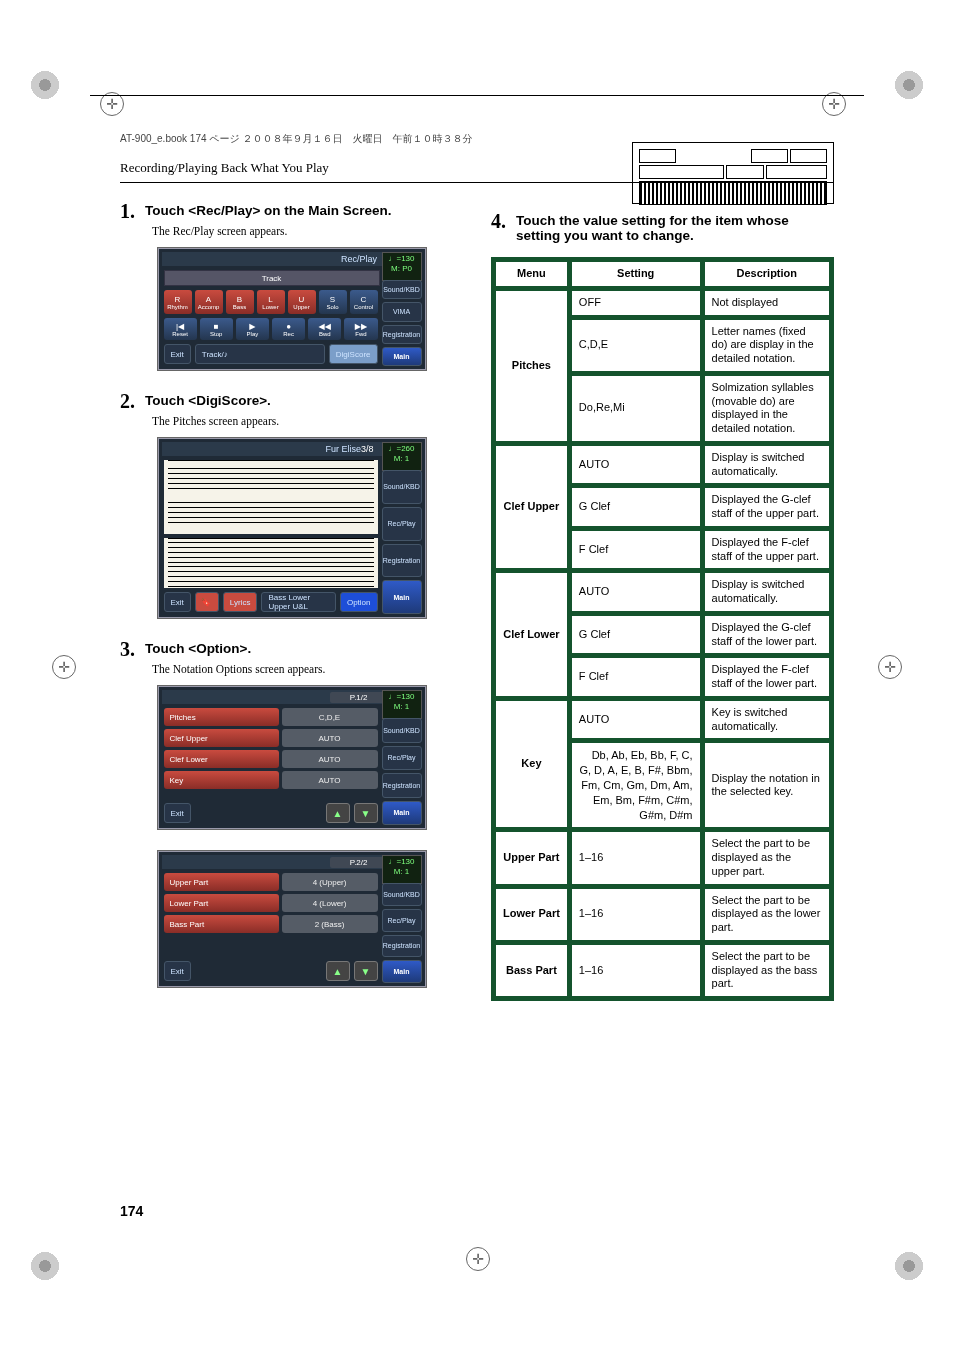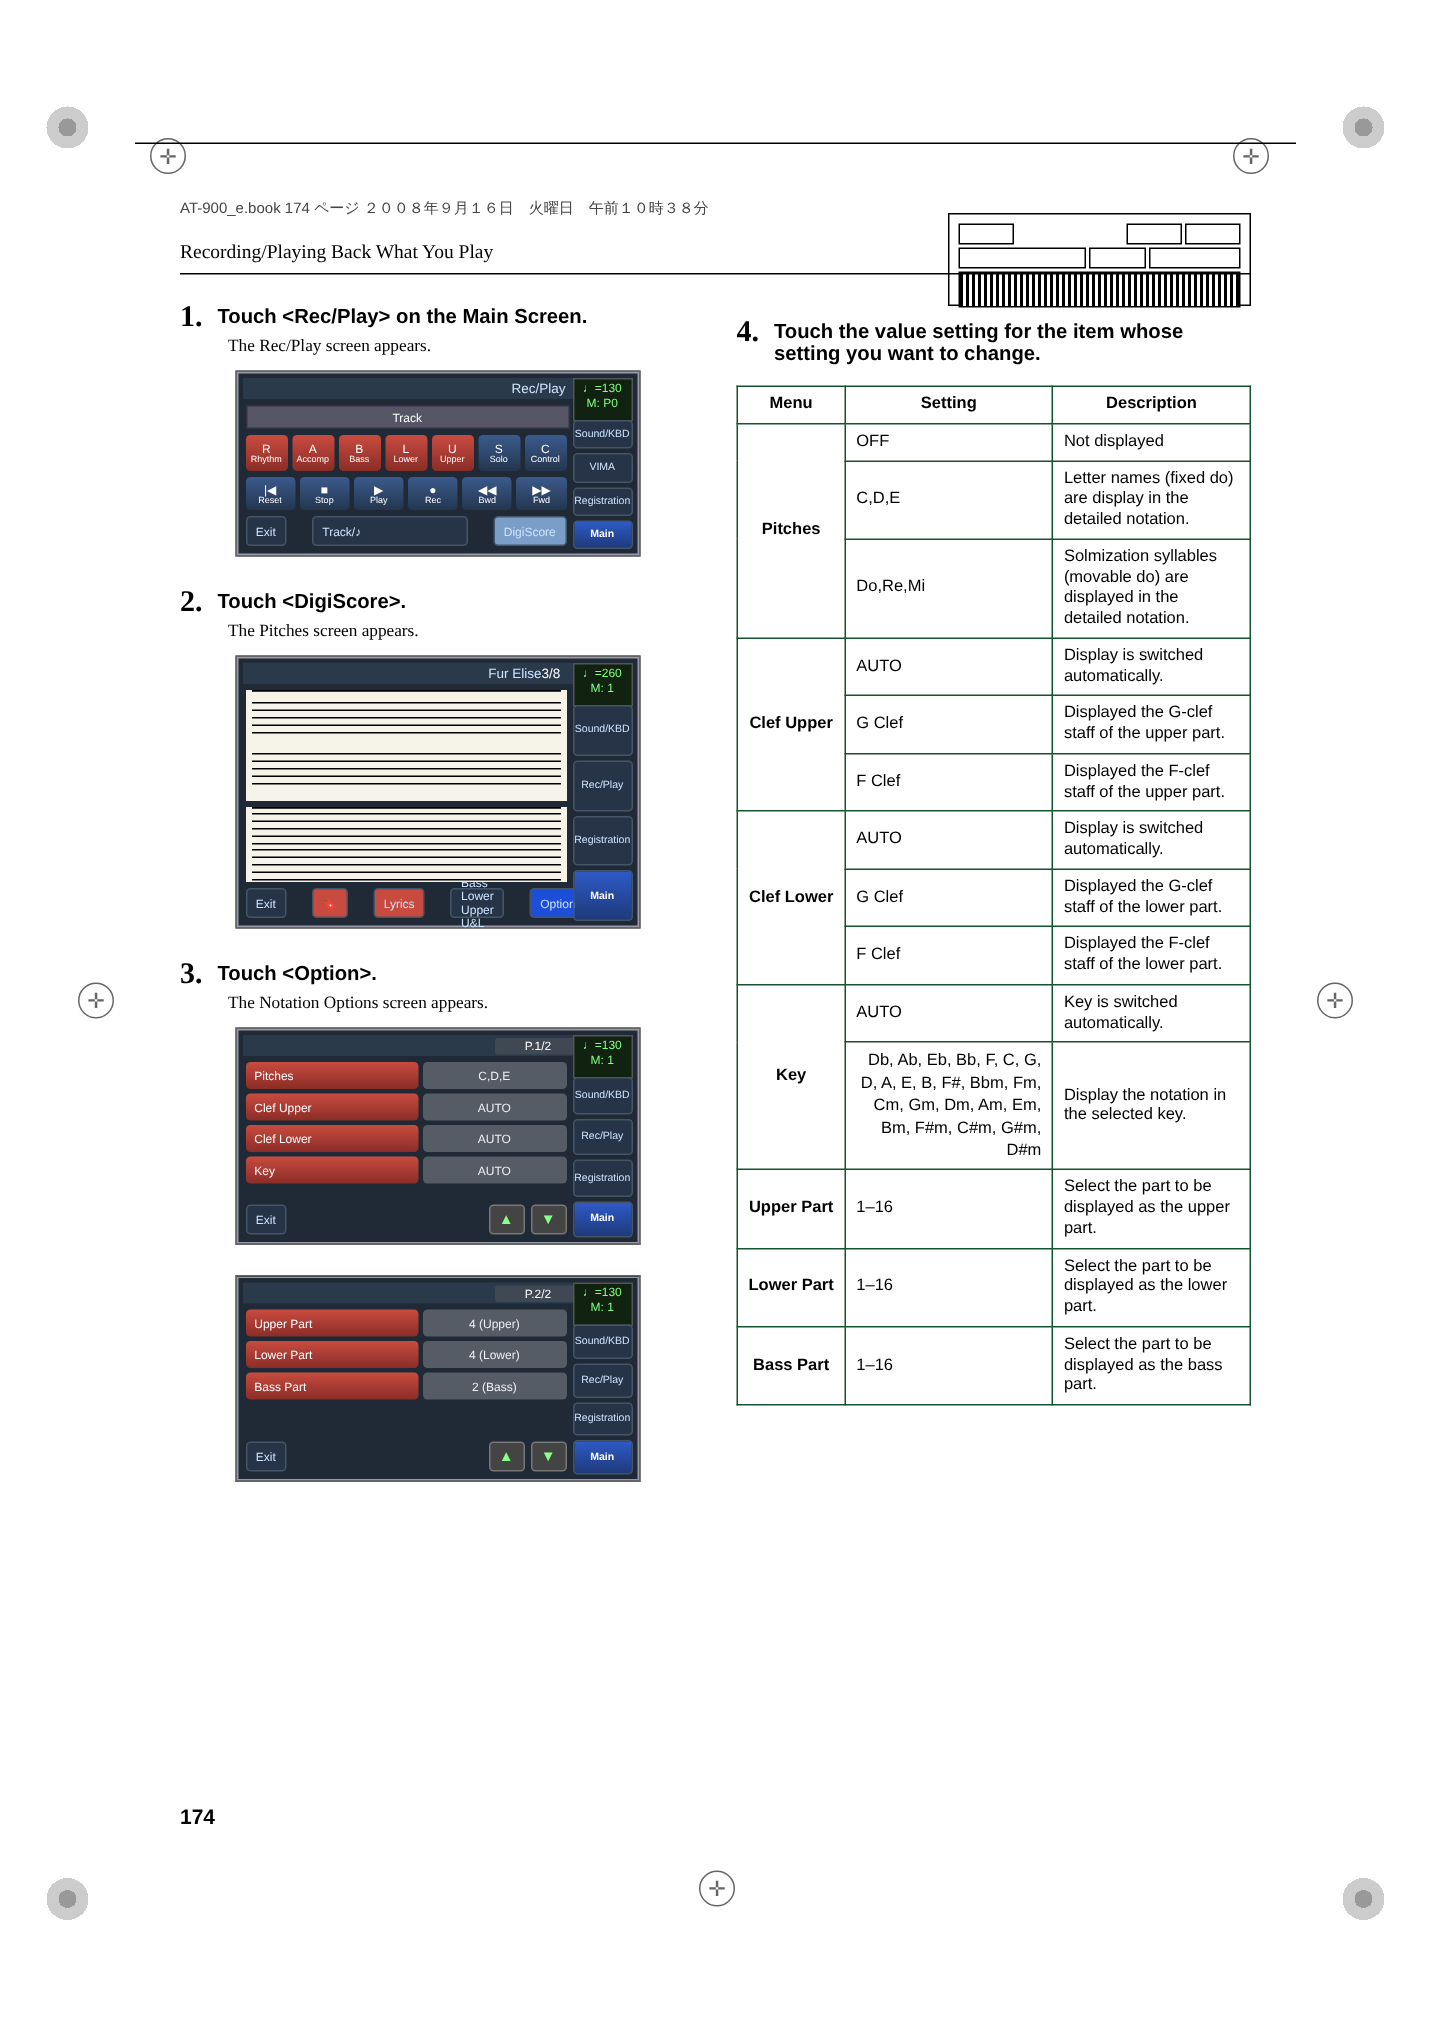--- a/index.html
+++ b/index.html
@@ -156,21 +156,21 @@
   }
   .ui-btn {
     flex:1; height:22px;
     background:linear-gradient(#3b5a8c,#24364f);
     border-radius:3px;
     display:flex; flex-direction:column;
     align-items:center; justify-content:center;
     font-size:8px;color:#fff;
   }
   .ui-footer {
-    display:flex; gap:17px; margin:4px 2px 2px;
+    display:flex; gap:4px; margin:4px 2px 2px;
   }
   .ui-fbtn {
     height:18px; padding:0 6px;
     background:#273447;
     border:1px solid #445568;
     border-radius:3px;
     font-size:8px;color:#cde3ff;
     display:flex;align-items:center;
   }
   .ui-sidebar {
@@ -221,21 +221,21 @@
     font-size:10px;color:#8f8;
   }
 
   
   table.opts {
     border-collapse: collapse;
     width: 100%;
     font-size: 11px;
   }
   table.opts th, table.opts td {
-    border: 1px solid #14532d;
+    border: 5px solid #14532d;
     padding: 5px 7px;
     vertical-align: middle;
     line-height: 1.25;
     font-family: Arial, sans-serif;
   }
   table.opts th {
     text-align: center;
     font-weight: bold;
     background: #fff;
   }

